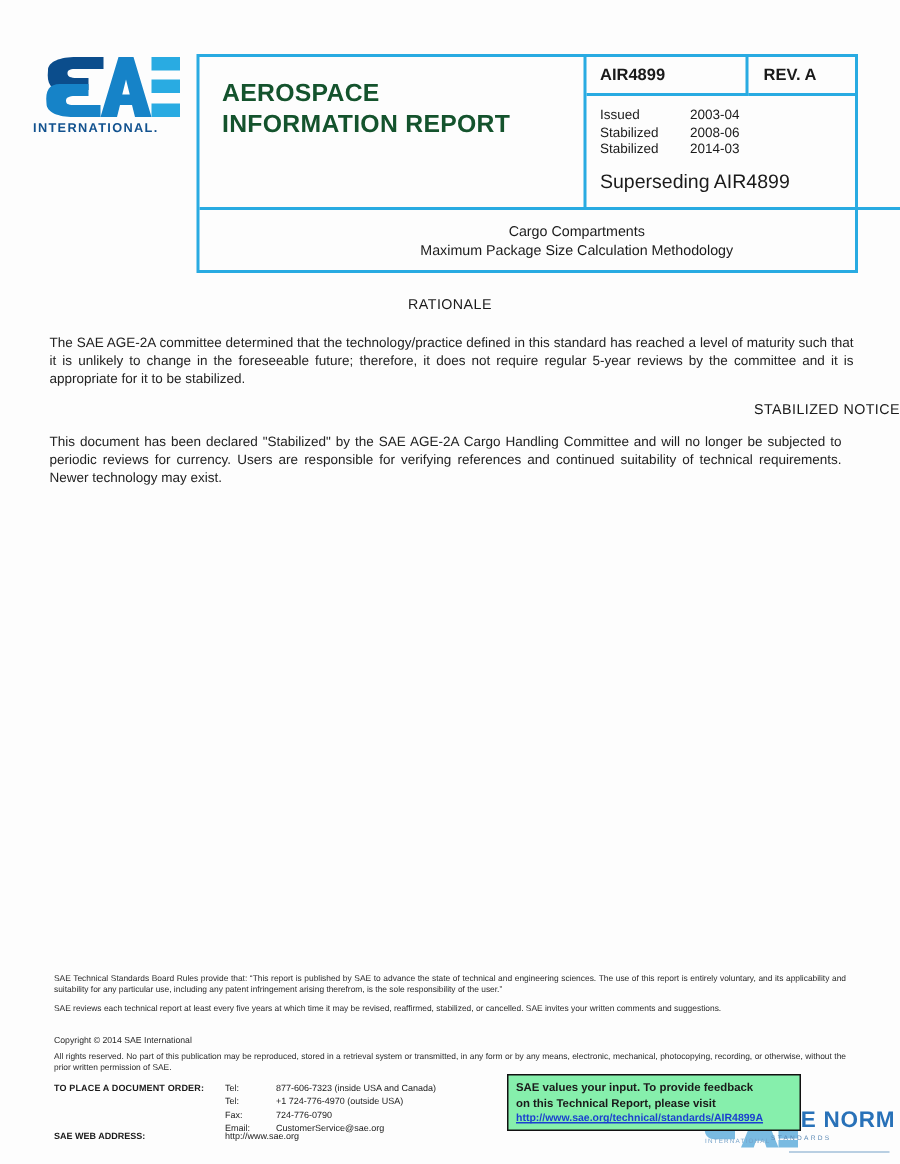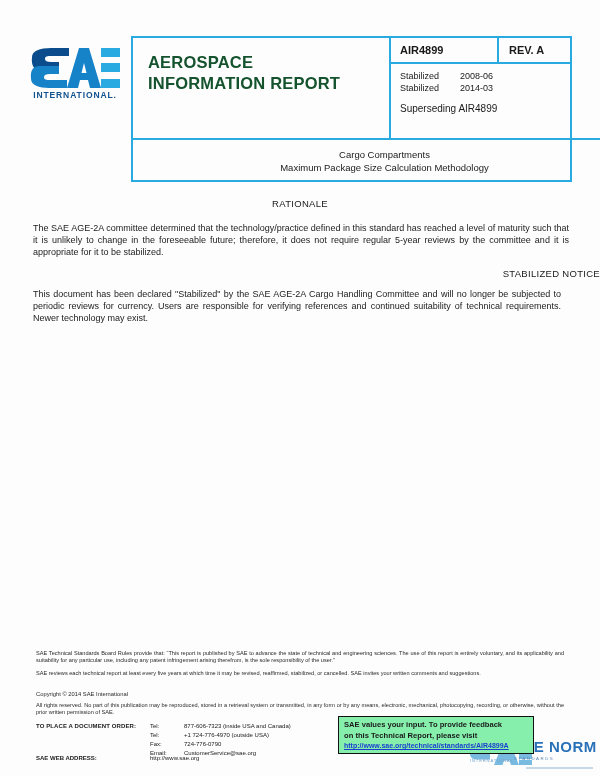--- a/index.html
+++ b/index.html
@@ -25,24 +25,24 @@
   .header {
     position: absolute;
     left: 0;
     top: 36px;
     width: 600px;
     height: 152px;
   }
   .logo-cell {
     position: absolute;
     left: 22px;
-    top: 12px;
+    top: 2px;
     width: 106px;
     height: 56px;
-    text-align: center;
+    text-align: left;
   }
   .logo-svg { display: block; margin: 0 auto; }
   .logo-sub {
     font-size: 8.5px;
     font-weight: bold;
     letter-spacing: 0.9px;
     color: #12528f;
     margin-top: 2px;
   }
 
@@ -111,21 +111,21 @@
     left: 0; top: 26px;
     width: 179px;
     height: 74px;
     box-sizing: border-box;
     padding: 7px 0 0 9px;
     font-size: 9px;
     line-height: 11.5px;
   }
   .date-row { display: block; white-space: pre; }
   .date-label { display: inline-block; width: 60px; }
-  .superseding { margin-top: 9px; font-size: 10px; }
+  .superseding { margin-top: 9px; font-size: 13px; }
 
   .tt-subject {
     position: absolute;
     left: 0; top: 100px;
     width: 503px;
     height: 42px;
     border-top: 2px solid #29abe2;
     box-sizing: border-box;
     text-align: center;
     padding-top: 9px;
@@ -286,20 +286,21 @@
       <div class="tt-row1">
         <div class="tt-maintitle">
           <div class="doc-type-line">AEROSPACE</div>
           <div class="doc-type-line">INFORMATION REPORT</div>
         </div>
 
         <div class="tt-right">
           <div class="tt-docnum">AIR4899</div>
           <div class="tt-rev">REV. A</div>
           <div class="tt-dates">
+            <span class="date-row"><span class="date-label">Issued</span><span>2003-04</span></span>
             <span class="date-row"><span class="date-label">Stabilized</span><span>2008-06</span></span>
             <span class="date-row"><span class="date-label">Stabilized</span><span>2014-03</span></span>
             <div class="superseding">Superseding AIR4899</div>
           </div>
         </div>
       </div>
 
       <div class="tt-subject">
         <div>Cargo Compartments</div>
         <div>Maximum Package Size Calculation Methodology</div>

